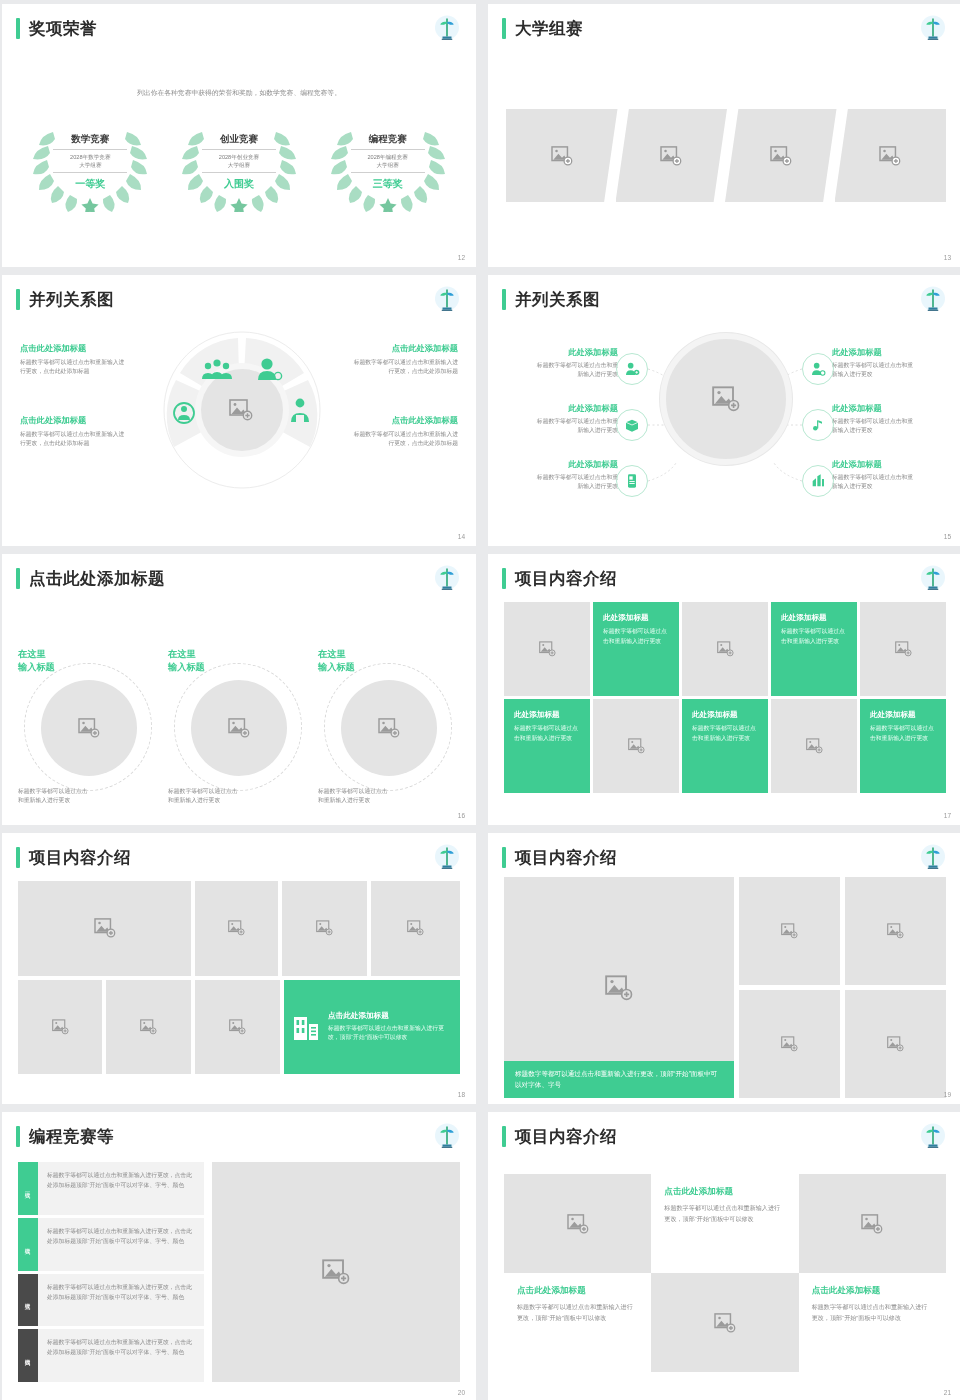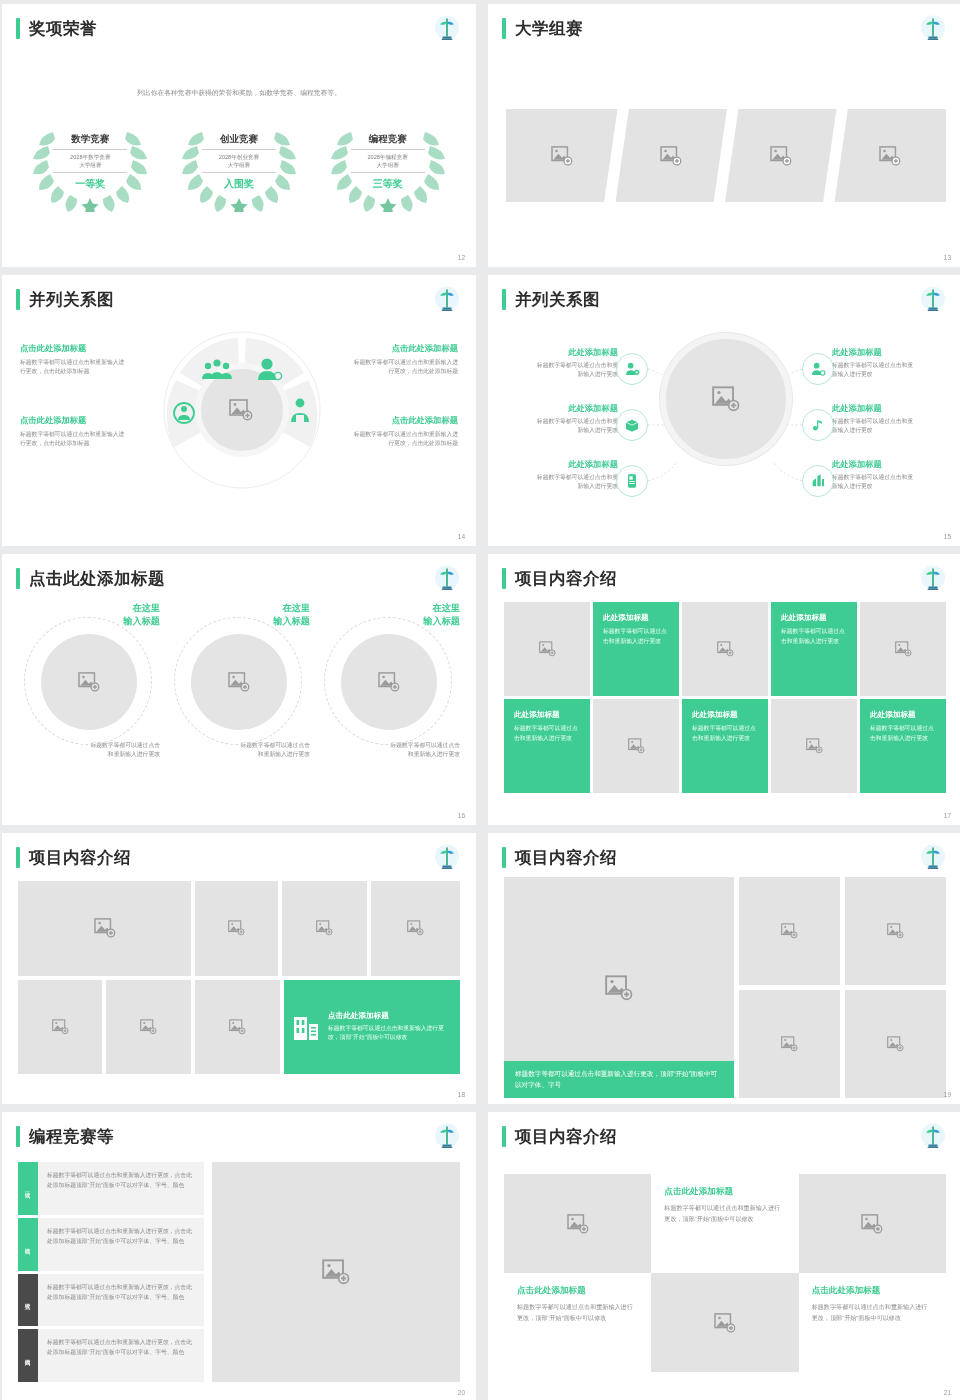--- a/index.html
+++ b/index.html
@@ -76,21 +76,21 @@
   .s15-b{ font-size:5.8px; color:#8a8a8a; line-height:1.6; }
   .s15-ic{ position:absolute; width:32px; height:32px; border-radius:50%;
            border:1px solid #b8e8d2; display:flex; align-items:center; justify-content:center; }
   .s15-core{ position:absolute; left:172px; top:58px; width:132px; height:132px;
              border-radius:50%; background:#e4e4e4; border:6px solid #f4f4f4;
              box-shadow:0 0 0 1px #e8e8e8; display:flex; align-items:center; justify-content:center; }
 
   
   .s16-grp{ position:absolute; top:48px; left:12px; right:12px;
             display:flex; justify-content:space-around; }
-  .s16-it{ width:142px; text-align:right; position:relative; }
+  .s16-it{ width:142px; text-align:left; position:relative;margin-top:46px; }
   .s16-h{ font-size:9.2px; font-weight:bold; color:#3fcc92; line-height:1.4; }
   .s16-circ{ width:96px; height:96px; margin:6px auto 0; border-radius:50%;
              background:#e4e4e4; display:flex; align-items:center; justify-content:center;
              position:relative; }
   .s16-ring{ position:absolute; width:128px; height:128px; border-radius:50%;
              border:1px dashed #dadada; left:-17px; top:-17px; }
   .s16-c{ font-size:5.8px; color:#8a8a8a; line-height:1.6; margin-top:11px; }
 
   
   .s17{ position:absolute; top:48px; left:16px; right:16px; bottom:32px;

